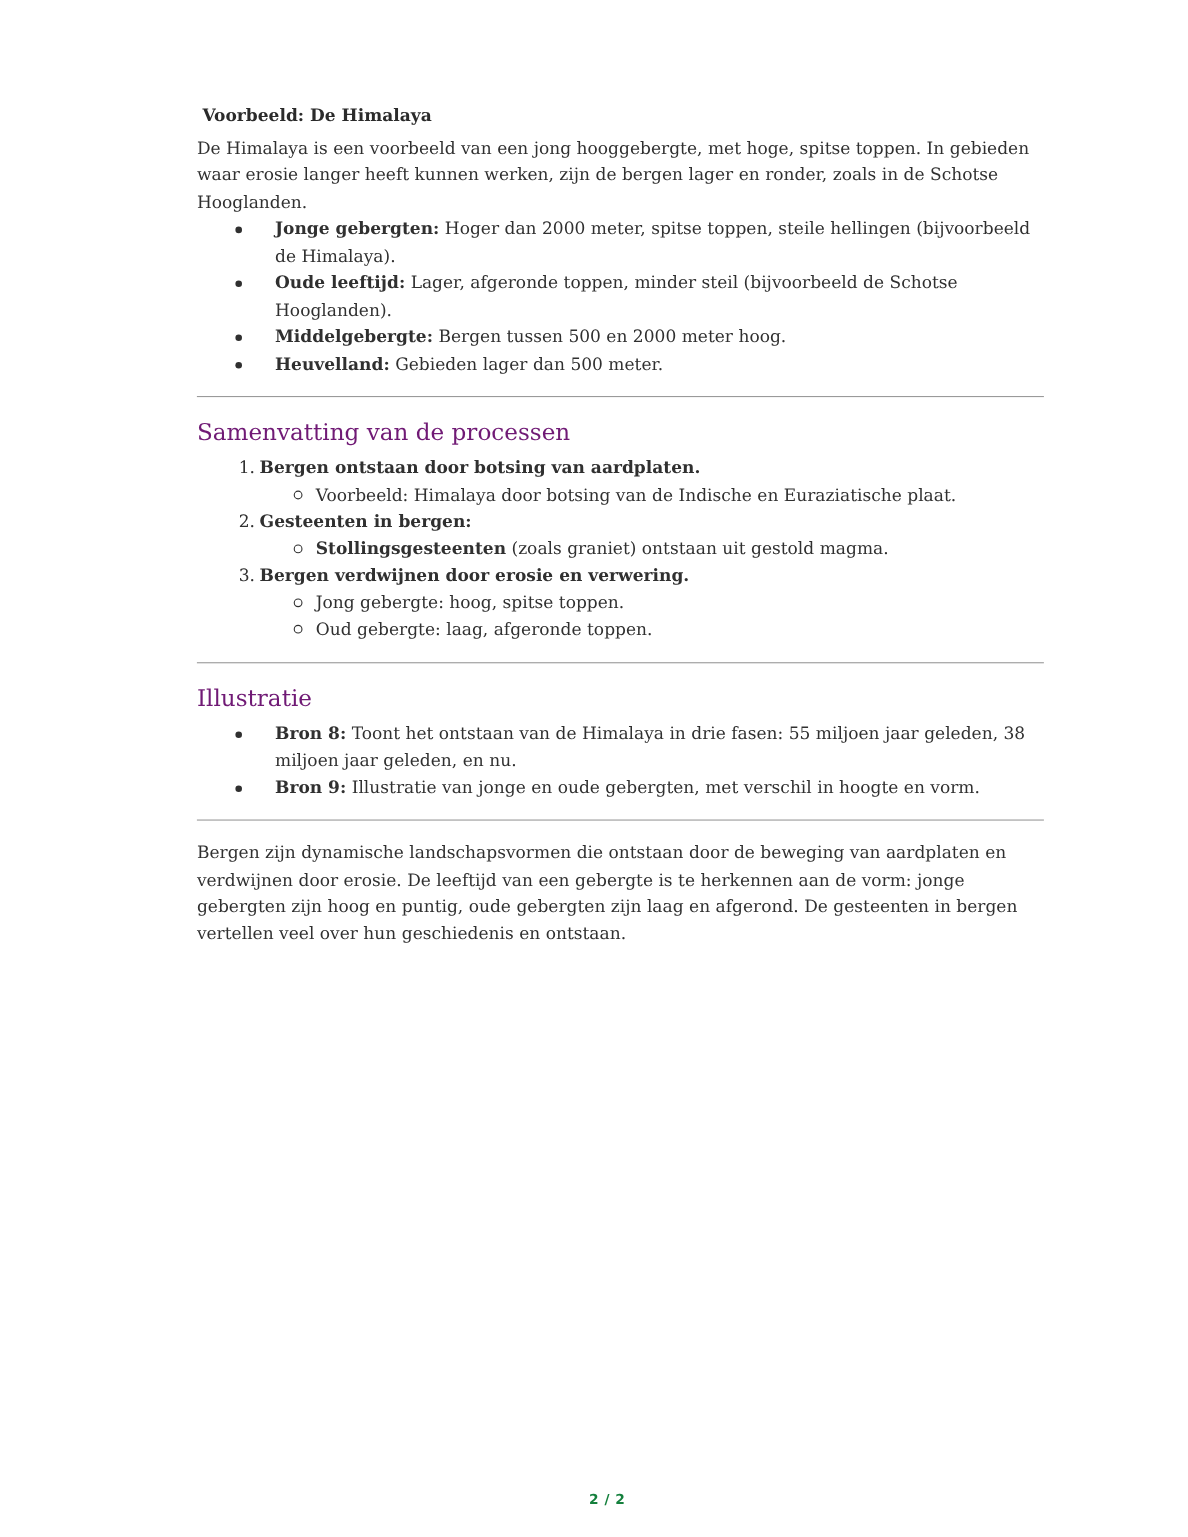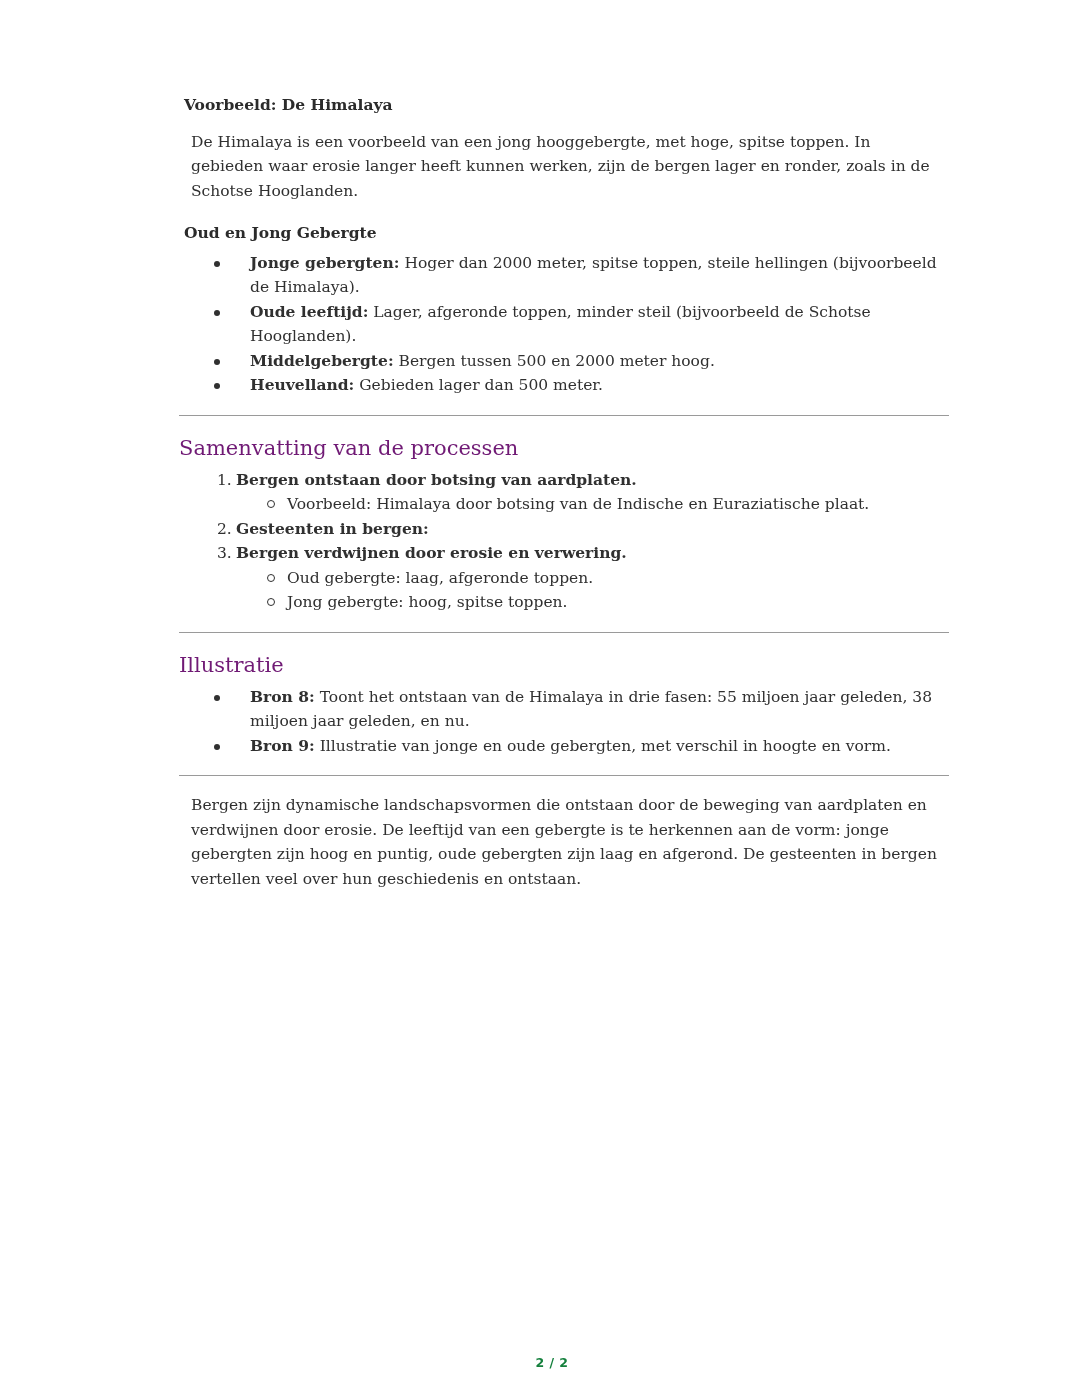--- a/index.html
+++ b/index.html
@@ -30,21 +30,21 @@
     color: #701a75;
   }
   h3 {
     font-size: 15.5px;
     font-weight: 700;
     line-height: 24.5px;
     margin: 18px 0 5px 5px;
     color: #2b2b2b;
   }
   h3.first { margin-top: 0; }
-  p { margin: 12px; }
+  p { margin: 0; }
   hr {
     border: none;
     border-top: 1px solid #9a9a9a;
     margin: 17px 0;
   }
   .list { margin: 0; }
   .li { display: flex; }
   .ul-li  { padding-left: 35px; gap: 17px; }
   .ol-li  { padding-left: 38px; }
   .sub-li { padding-left: 88px; }
@@ -82,21 +82,20 @@
 </style>
 </head>
 <body>
 
 <div class="page">
   <div class="content">
 
     <h3 class="first">Voorbeeld: De Himalaya</h3>
     <p>De Himalaya is een voorbeeld van een jong hooggebergte, met hoge, spitse toppen. In gebieden waar erosie langer heeft kunnen werken, zijn de bergen lager en ronder, zoals in de Schotse Hooglanden.</p>
 
-    <h3>Oud en Jong Gebergte</h3>
     <div class="list">
       <div class="li ul-li">
         <span class="marker">
             <span class="disc"></span>
           </span>
         <div class="txt"><span class="lead">Jonge gebergten:</span><span> Hoger dan 2000 meter, spitse toppen, steile hellingen (bijvoorbeeld de Himalaya).</span></div>
       </div>
       <div class="li ul-li">
         <span class="marker">
             <span class="disc"></span>
@@ -130,36 +129,42 @@
         <span class="marker">
             <span class="ring"></span>
           </span>
         <div class="txt"><span class="lead"></span><span>Voorbeeld: Himalaya door botsing van de Indische en Euraziatische plaat.</span></div>
       </div>
 
       <div class="li ol-li">
         <span class="marker num">2.</span>
         <div class="txt"><span class="lead">Gesteenten in bergen:</span><span></span></div>
       </div>
+      <div class="li sub-li">
+        <span class="marker">
+            <span class="ring"></span>
+          </span>
+        <div class="txt"><span class="lead">Stollingsgesteenten</span><span> (zoals graniet) ontstaan uit gestold magma.</span></div>
+      </div>
 
       <div class="li ol-li">
         <span class="marker num">3.</span>
         <div class="txt"><span class="lead">Bergen verdwijnen door erosie en verwering.</span><span></span></div>
       </div>
       <div class="li sub-li">
         <span class="marker">
             <span class="ring"></span>
           </span>
-        <div class="txt"><span class="lead"></span><span>Oud gebergte: laag, afgeronde toppen.</span></div>
+        <div class="txt"><span class="lead"></span><span>Jong gebergte: hoog, spitse toppen.</span></div>
       </div>
       <div class="li sub-li">
         <span class="marker">
             <span class="ring"></span>
           </span>
-        <div class="txt"><span class="lead"></span><span>Jong gebergte: hoog, spitse toppen.</span></div>
+        <div class="txt"><span class="lead"></span><span>Oud gebergte: laag, afgeronde toppen.</span></div>
       </div>
 
     </div>
 
     <hr>
 
     <h2>Illustratie</h2>
     <div class="list">
       <div class="li ul-li">
         <span class="marker">

